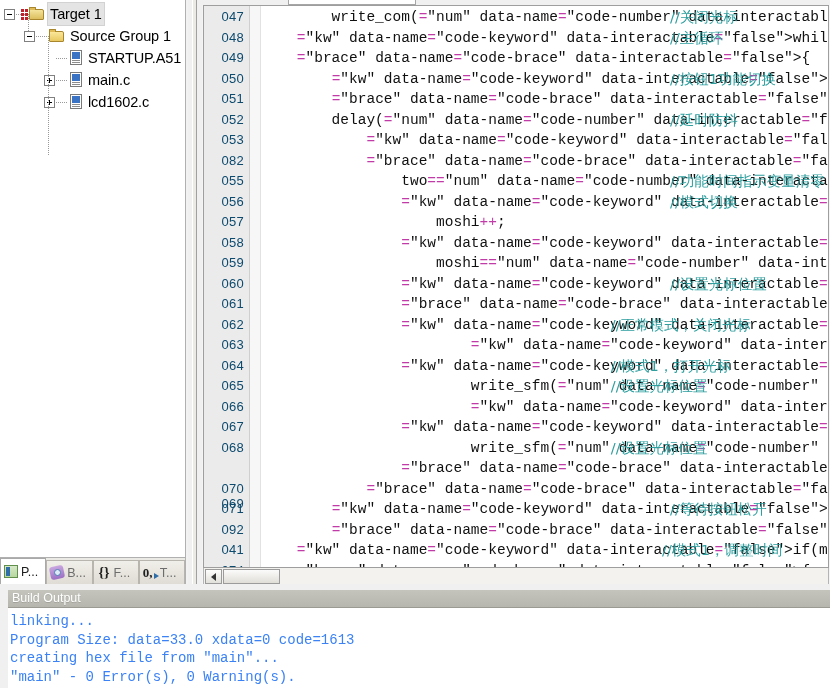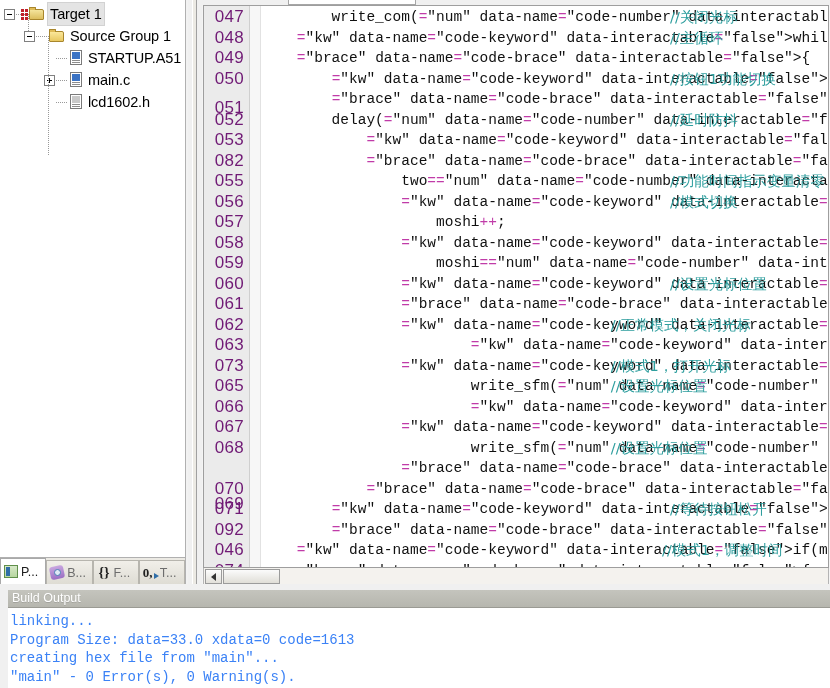--- a/index.html
+++ b/index.html
@@ -337,22 +337,22 @@
     box-sizing: border-box;
   }
   .gnum {
     position: absolute;
     left: 0;
     width: 40px;
     height: 20.5px;
     line-height: 20.5px;
     text-align: right;
     font-family: "Liberation Sans", sans-serif;
-    font-size: 17px;
-    color: #701a75;
+    font-size: 13px;
+    color: #0c4a6e;
     letter-spacing: 0.3px;
   }
   #code-area {
     position: absolute;
     left: 58px; top: 0;
     right: 0; bottom: 0;
     overflow: hidden;
   }
   .cline {
     position: absolute;
@@ -469,21 +469,21 @@
                 <i style="left:0;top:0"></i>
                 <i style="left:4px;top:0"></i>
                 <i style="left:0;top:4px"></i>
                 <i style="left:4px;top:4px"></i>
                 <i style="left:0;top:8px"></i>
                 <i style="left:4px;top:8px"></i>
               </span></span><span class="label">Target 1</span></div>
           <div class="tree-row" style="padding-left: 24px;"><span class="expander"></span><span class="dots"></span><span class="ico folder"></span><span class="label">Source Group 1</span></div>
           <div class="tree-row" style="padding-left: 44px;"><span class="expander" style="visibility: hidden;"></span><span class="dots"></span><span class="ico file"><span class="glyph"></span><span class="lines"></span></span><span class="label">STARTUP.A51</span></div>
           <div class="tree-row" style="padding-left: 44px;"><span class="expander plus"></span><span class="dots"></span><span class="ico file"><span class="glyph"></span><span class="lines"></span></span><span class="label">main.c</span></div>
-          <div class="tree-row" style="padding-left: 44px;"><span class="expander" style="visibility: hidden;"></span><span class="dots"></span><span class="ico file hdr"><span class="glyph"></span><span class="lines"></span></span><span class="label">lcd1602.h</span></div>
+          <div class="tree-row" style="padding-left: 44px;"><span class="expander plus"></span><span class="dots"></span><span class="ico file"><span class="glyph"></span><span class="lines"></span></span><span class="label">lcd1602.c</span></div>
         </div>
     <div class="vline" style="left: 28px; top: 14px; height: 18px;"></div>
         <div class="vline" style="left: 48px; top: 36px; height: 120px;"></div>
       </div>
 
     <div id="left-tabs">
         <div class="ltab active">
           <span class="tabico project"></span>
           <span>P...</span>
         </div>
@@ -511,43 +511,43 @@
     <div id="editor-tabstrip">
       <div class="tabstub" style="left:86px;width:128px;"></div>
     </div>
 
     <div id="editor-frame">
       <div id="gutter">
           <div class="gnum" style="top: 1px;">047</div>
           <div class="gnum" style="top: 21.5px;">048</div>
           <div class="gnum" style="top: 42px;">049</div>
           <div class="gnum" style="top: 62.5px;">050</div>
-          <div class="gnum" style="top: 92px; text-align: right;">051</div>
+          <div class="gnum" style="top: 83px; text-align: right;">051</div>
           <div class="gnum" style="top: 103.5px;">052</div>
           <div class="gnum" style="top: 124px;">053</div>
           <div class="gnum" style="top: 144.5px;">082</div>
           <div class="gnum" style="top: 165px;">055</div>
           <div class="gnum" style="top: 185.5px;">056</div>
           <div class="gnum" style="top: 206px;">057</div>
           <div class="gnum" style="top: 226.5px;">058</div>
           <div class="gnum" style="top: 247px;">059</div>
           <div class="gnum" style="top: 267.5px;">060</div>
           <div class="gnum" style="top: 288px;">061</div>
           <div class="gnum" style="top: 308.5px;">062</div>
           <div class="gnum" style="top: 329px;">063</div>
-          <div class="gnum" style="top: 349.5px;">073</div>
+          <div class="gnum" style="top: 349.5px;">064</div>
           <div class="gnum" style="top: 370px;">065</div>
           <div class="gnum" style="top: 390.5px;">066</div>
           <div class="gnum" style="top: 411px;">067</div>
           <div class="gnum" style="top: 431.5px;">068</div>
           <div class="gnum" style="top: 452px; margin-top: 36px;">069</div>
           <div class="gnum" style="top: 472.5px;">070</div>
           <div class="gnum" style="top: 493px;">071</div>
           <div class="gnum" style="top: 513.5px;">092</div>
-          <div class="gnum" style="top: 534px;">046</div>
+          <div class="gnum" style="top: 534px;">041</div>
           <div class="gnum" style="top: 554.5px;">074</div>
         </div>
       <div id="gutter-strip"></div>
       <div id="code-area">
           <div class="cline" style="top: 1px;">        write_com(<span class<span="" class="op">=</span>"num" data-name<span class="op">=</span>"code-number" data-interactable"false"&gt;0x0c);</div>
           <div class="cmt cjk" style="top: 1px; left: 408px;">//关闭光标</div>
           <div class="cline" style="top: 21.5px;">    <span class<span="" class="op">=</span>"kw" data-name<span class="op">=</span>"code-keyword" data-interactable<span class="op">=</span>"false"&gt;while("num" data-name"code-number" data-interactable"false"&gt;1)</div>
           <div class="cmt cjk" style="top: 21.5px; left: 408px;">//主循环</div>
           <div class="cline" style="top: 42px;">    <span class<span="" class="op">=</span>"brace" data-name<span class="op">=</span>"code-brace" data-interactable<span class="op">=</span>"false"&gt;{</div>
           <div class="cline" style="top: 62.5px;">        <span class<span="" class="op">=</span>"kw" data-name<span class="op">=</span>"code-keyword" data-interactable<span class="op">=</span>"false"&gt;if(K1)</div>

